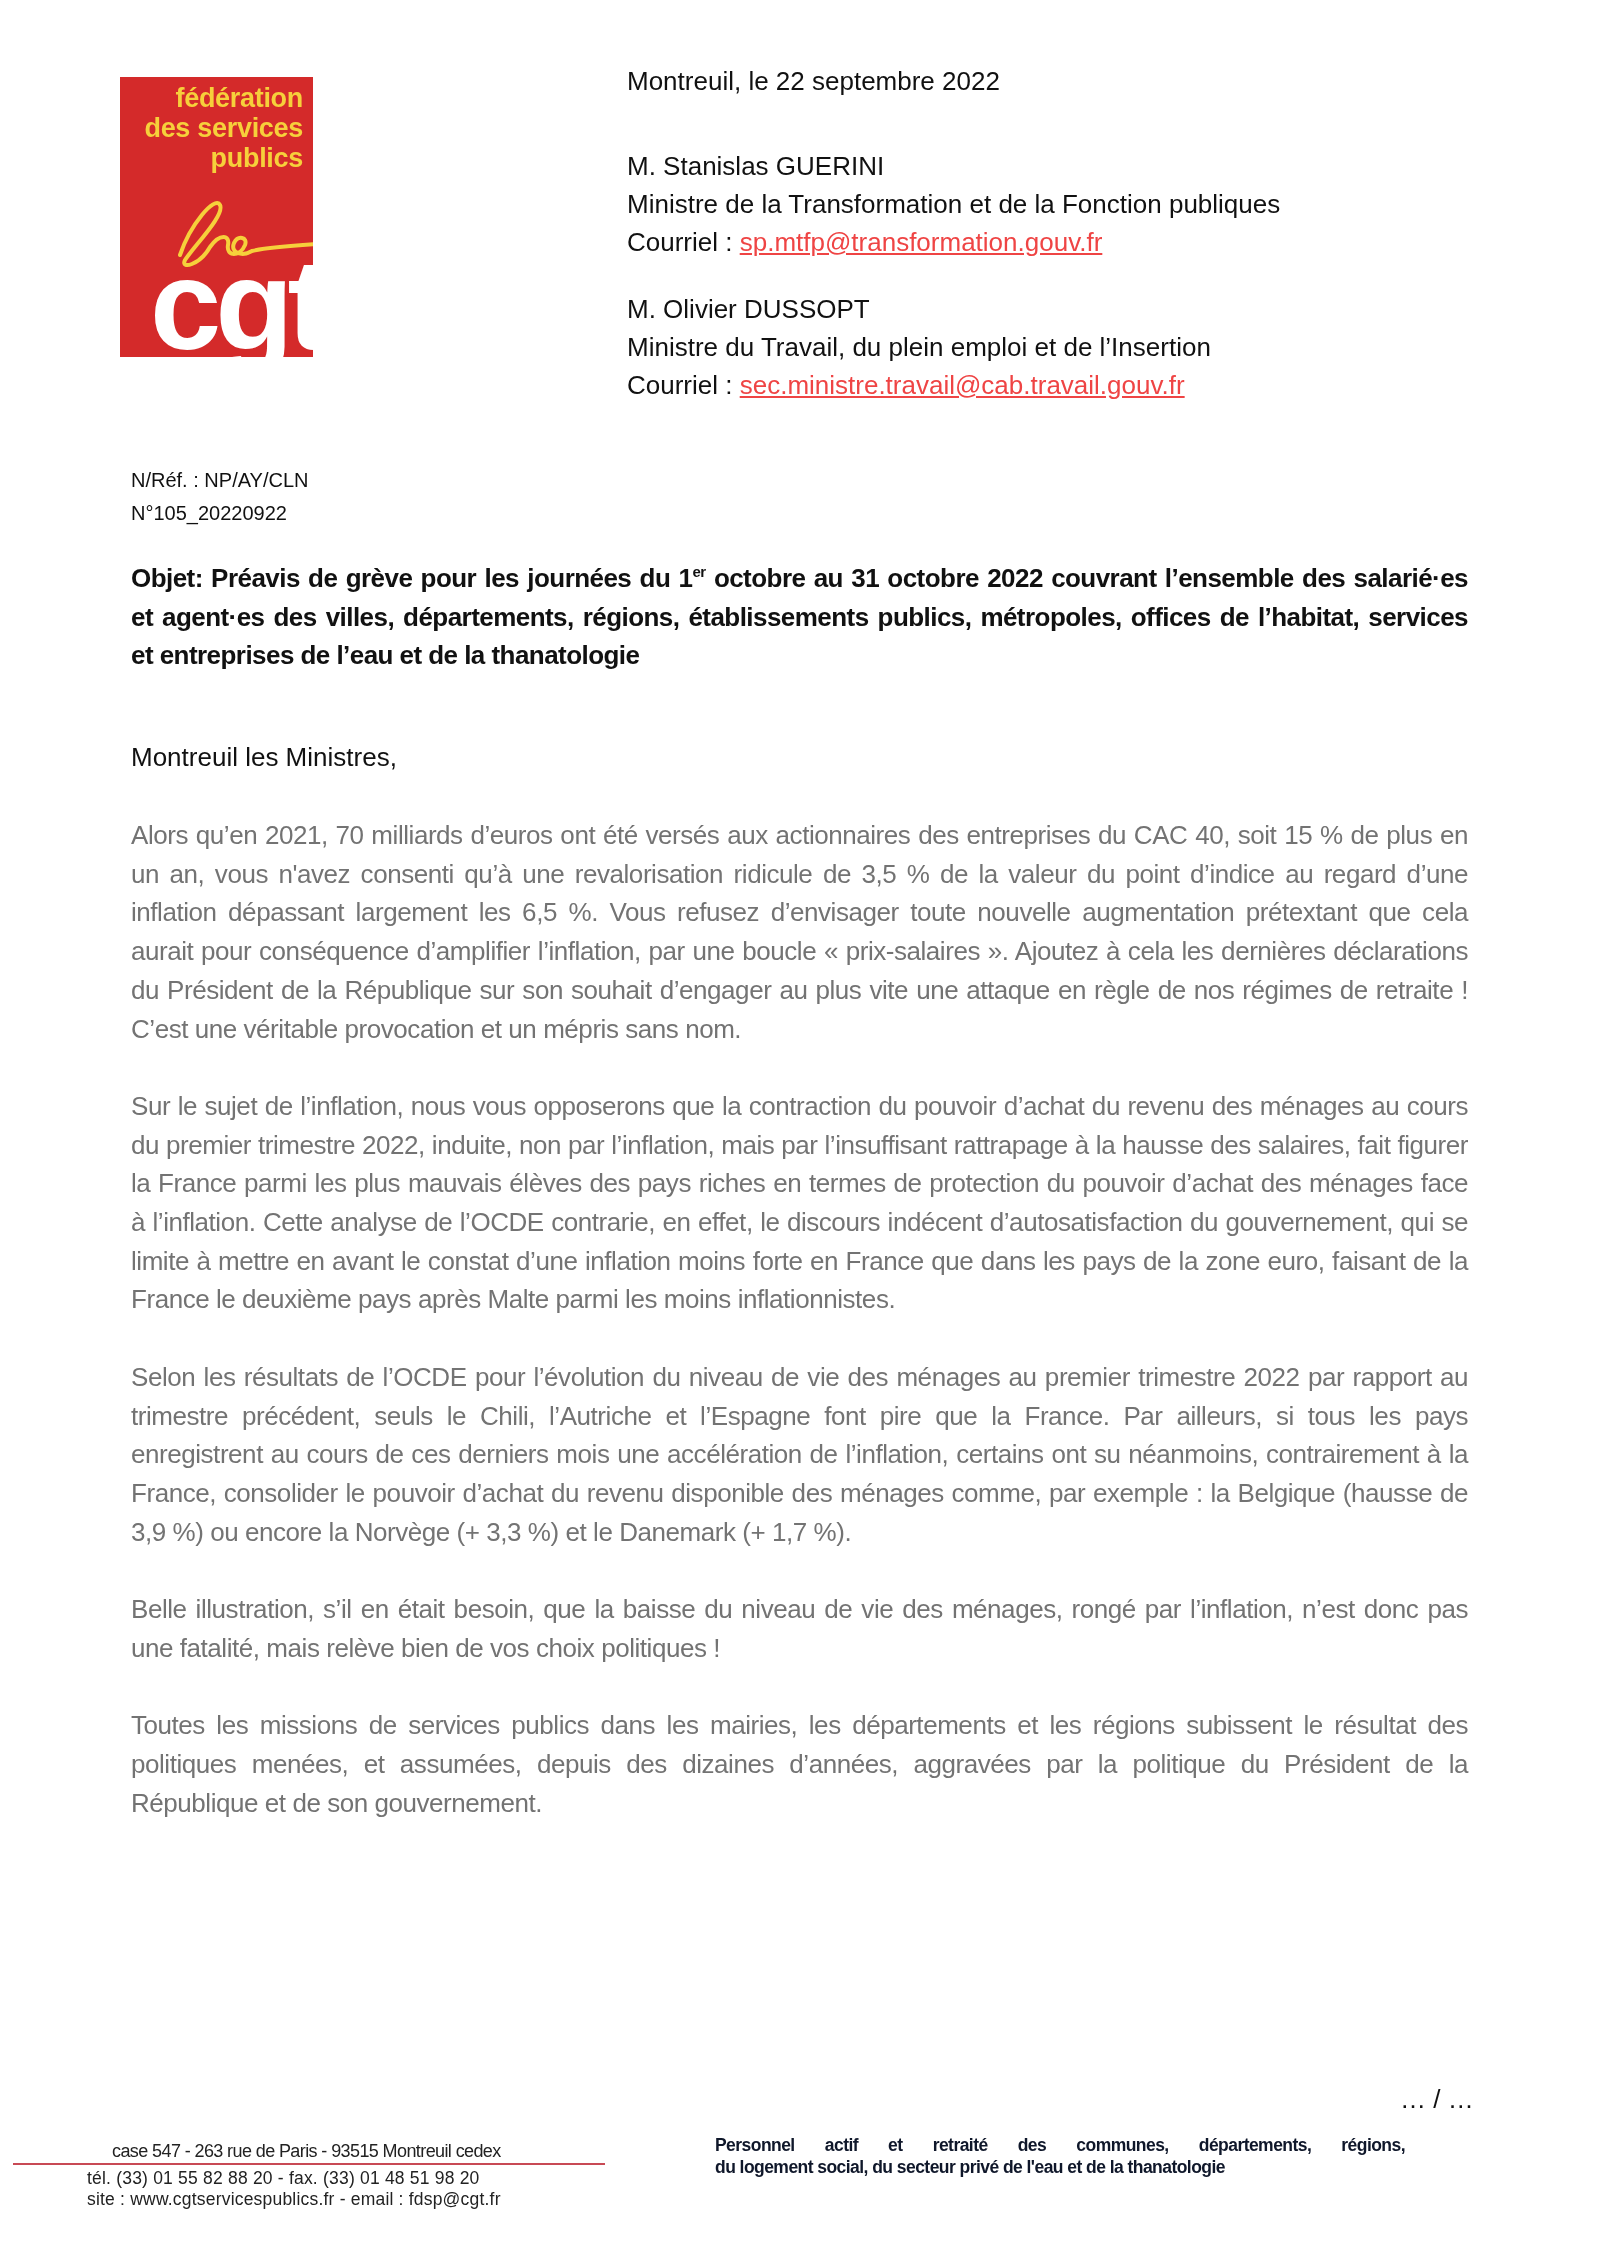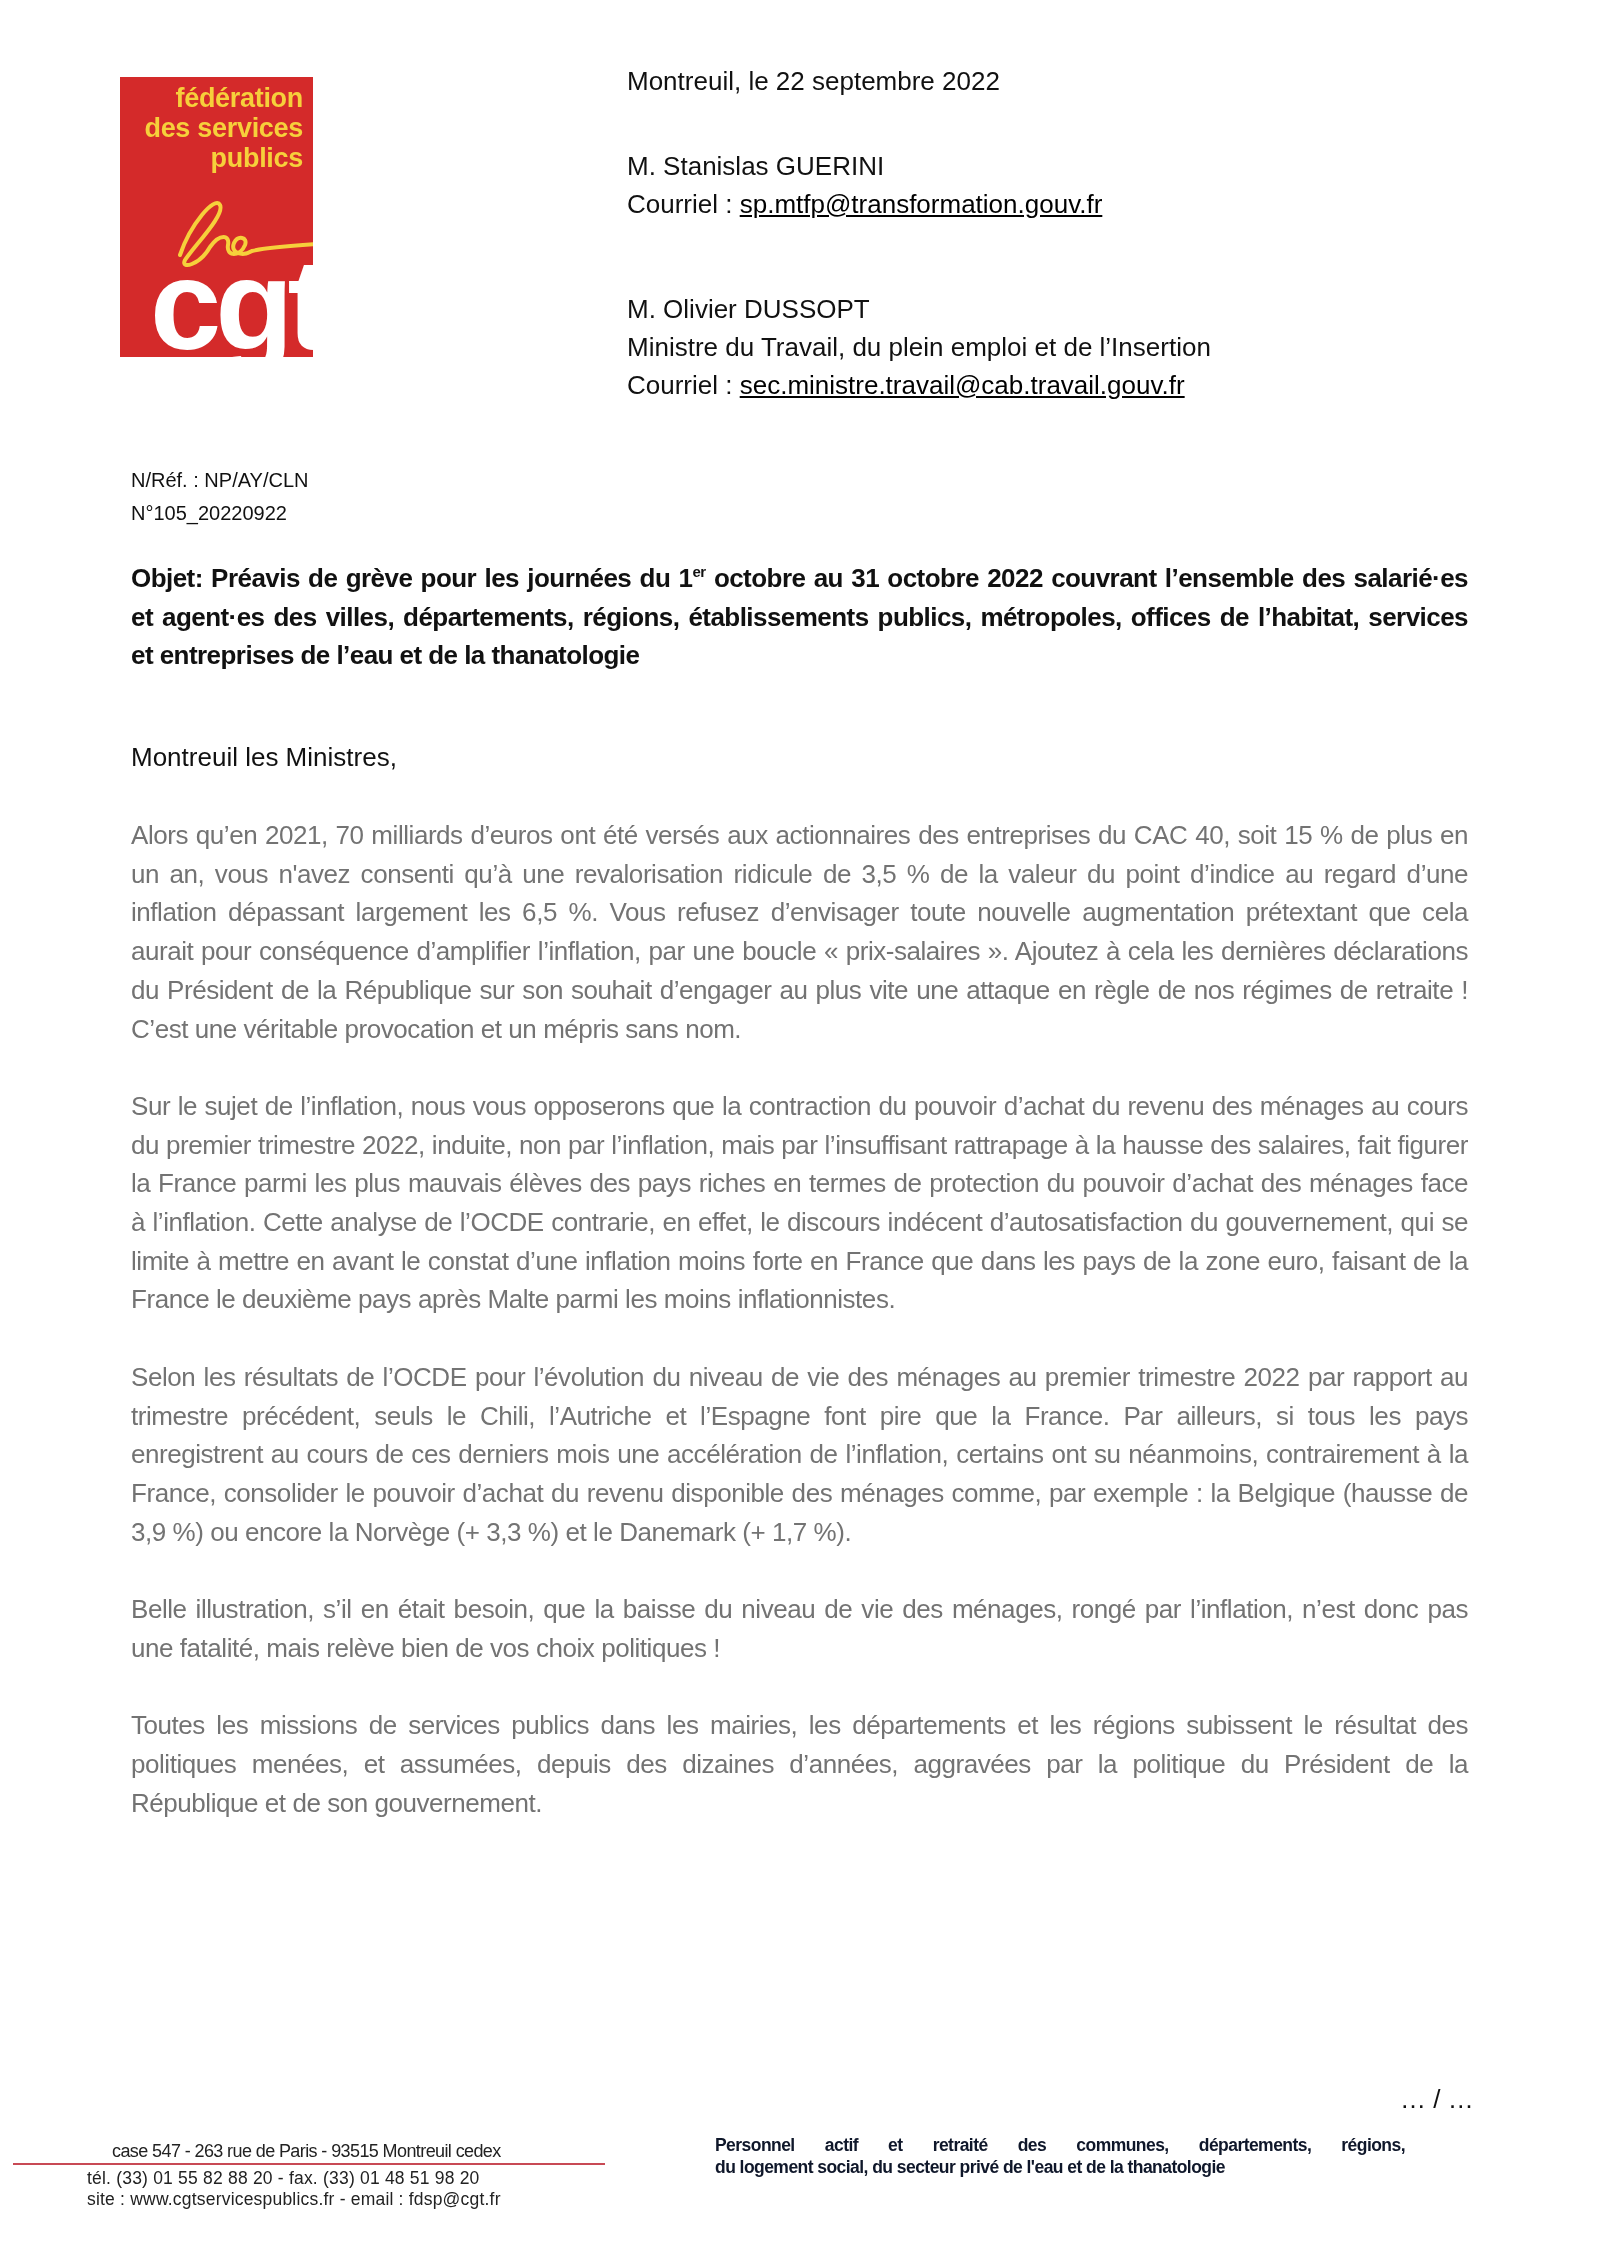--- a/index.html
+++ b/index.html
@@ -9,21 +9,21 @@
   
   .logo { position: absolute; left: 120px; top: 77px; width: 193px; height: 280px;
           background: #d42a2a; overflow: hidden; }
   .logo .fed { position: absolute; right: 10px; top: 6px; text-align: right;
                font-family: "Liberation Sans", sans-serif; font-weight: bold;
                color: #f6d03b; font-size: 27px; line-height: 30px; letter-spacing: -0.3px; }
   .logo .la { position: absolute; left: 40px; top: 108px; width: 175px; height: 90px; }
   .logo .cgt { position: absolute; left: 30px; top: 168px; font-family: "Liberation Sans", sans-serif;
                font-weight: bold; color: #ffffff; font-size: 128px; line-height: 120px; letter-spacing: -6px; }
   .addr { position: absolute; left: 627px; font-size: 26px; line-height: 38px; color: #111; white-space: nowrap; }
-  .addr a { color: #000000; text-decoration: underline; }
+  .addr a { color: #ef4444; text-decoration: underline; }
   .date { top: 62px; }
   .rcp1 { top: 147px; }
   .rcp2 { top: 290px; }
 
   .ref { position: absolute; left: 131px; top: 464px; font-size: 20px; line-height: 33px; color: #111; }
 
   .objet { position: absolute; left: 131px; top: 559px; width: 1337px; font-size: 26px; line-height: 38.5px;
            font-weight: bold; color: #111; text-align: justify; letter-spacing: -0.55px; }
   .objet sup { font-size: 15px; line-height: 0; vertical-align: super; }
 
@@ -57,20 +57,21 @@
   <svg class="la" viewBox="0 0 175 90">
     <path d="M20 70 C 30 40, 55 10, 60 20 C 65 30, 35 60, 25 75 C 20 85, 40 80, 50 62 C 60 48, 70 50, 68 60 C 66 72, 80 72, 85 60 C 88 52, 78 50, 74 58 C 70 68, 82 72, 92 66 C 110 62, 140 60, 175 58" fill="none" stroke="#f6d03b" stroke-width="4" stroke-linecap="round"></path>
   </svg>
   <div class="cgt">cgt</div>
 </div>
 
 <div class="addr date">Montreuil, le 22 septembre 2022</div>
 
 <div class="addr rcp1">
   <div>M. Stanislas GUERINI</div>
+  <div>Ministre de la Transformation et de la Fonction publiques</div>
   <div>
     <span>Courriel : </span><a>sp.mtfp@transformation.gouv.fr</a>
   </div>
 </div>
 
 <div class="addr rcp2">
   <div>M. Olivier DUSSOPT</div>
   <div>Ministre du Travail, du plein emploi et de l’Insertion</div>
   <div>
     <span>Courriel : </span><a>sec.ministre.travail@cab.travail.gouv.fr</a>

